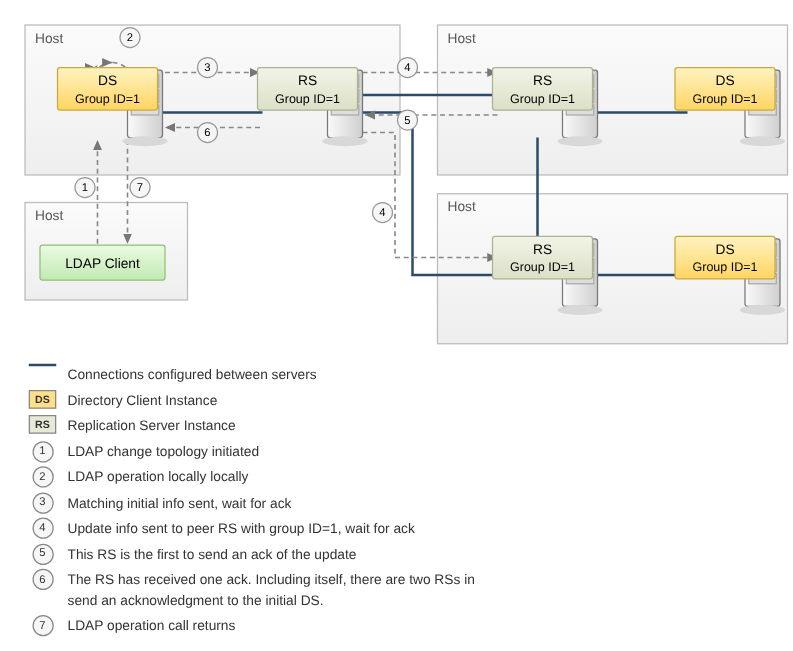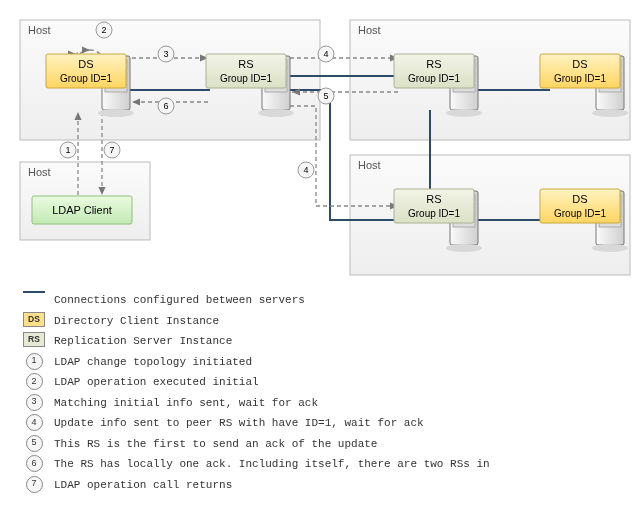--- a/index.html
+++ b/index.html
@@ -13,21 +13,21 @@
   }
   svg { display: block; }
   .legend { margin-top: 6px; margin-left: 10px; font-size: 11px; line-height: 1.5; }
   .legend-row { display: flex; align-items: flex-start; margin: 3px 0; }
   .legend-icon { width: 28px; flex: 0 0 28px; display: flex; align-items: center; justify-content: center; }
   .legend-line { width: 22px; height: 0; border-top: 2px solid #2c4a6a; }
   .legend-box { width: 20px; height: 13px; border: 1px solid #888; display:flex; align-items:center; justify-content:center; font-size:8.5px; font-weight:bold; }
   .legend-box.ds { background: #ffe08a; }
   .legend-box.rs { background: #e5e9d6; }
   .legend-num { width:15px; height:15px; border:1px solid #888; border-radius:50%; background:#f6f6f6; display:flex; align-items:center; justify-content:center; font-size:9px; }
-  .legend-text { flex:1; padding-left:6px; padding-top:1px;font-family:Liberation Mono, monospace; }
+  .legend-text { flex:1; padding-left:6px; padding-top:1px; }
   .host-label { font-size: 11px; fill:#555; }
 </style>
 </head>
 <body>
 
 <svg width="624" height="275" viewBox="0 0 624 275">
   <defs>
     <marker id="arrow" viewBox="0 0 10 10" refX="9" refY="5" markerWidth="7" markerHeight="7" orient="auto-start-reverse">
       <path d="M0,1 L9,5 L0,9 z" fill="#777"></path>
     </marker>
@@ -214,46 +214,47 @@
   <div class="legend-row">
     <div class="legend-icon">
         <div class="legend-num">1</div>
       </div>
     <div class="legend-text">LDAP change topology initiated</div>
   </div>
   <div class="legend-row">
     <div class="legend-icon">
         <div class="legend-num">2</div>
       </div>
-    <div class="legend-text">LDAP operation executed initial</div>
+    <div class="legend-text">LDAP operation locally locally</div>
   </div>
   <div class="legend-row">
     <div class="legend-icon">
         <div class="legend-num">3</div>
       </div>
     <div class="legend-text">Matching initial info sent, wait for ack</div>
   </div>
   <div class="legend-row">
     <div class="legend-icon">
         <div class="legend-num">4</div>
       </div>
-    <div class="legend-text">Update info sent to peer RS with have ID=1, wait for ack</div>
+    <div class="legend-text">Update info sent to peer RS with group ID=1, wait for ack</div>
   </div>
   <div class="legend-row">
     <div class="legend-icon">
         <div class="legend-num">5</div>
       </div>
     <div class="legend-text">This RS is the first to send an ack of the update</div>
   </div>
   <div class="legend-row">
     <div class="legend-icon">
         <div class="legend-num">6</div>
       </div>
     <div class="legend-text">
-      <div>The RS has locally one ack. Including itself, there are two RSs in</div>
+      <div>The RS has received one ack. Including itself, there are two RSs in</div>
+      <div>send an acknowledgment to the initial DS.</div>
     </div>
   </div>
   <div class="legend-row">
     <div class="legend-icon">
         <div class="legend-num">7</div>
       </div>
     <div class="legend-text">LDAP operation call returns</div>
   </div>
 </div>
 

